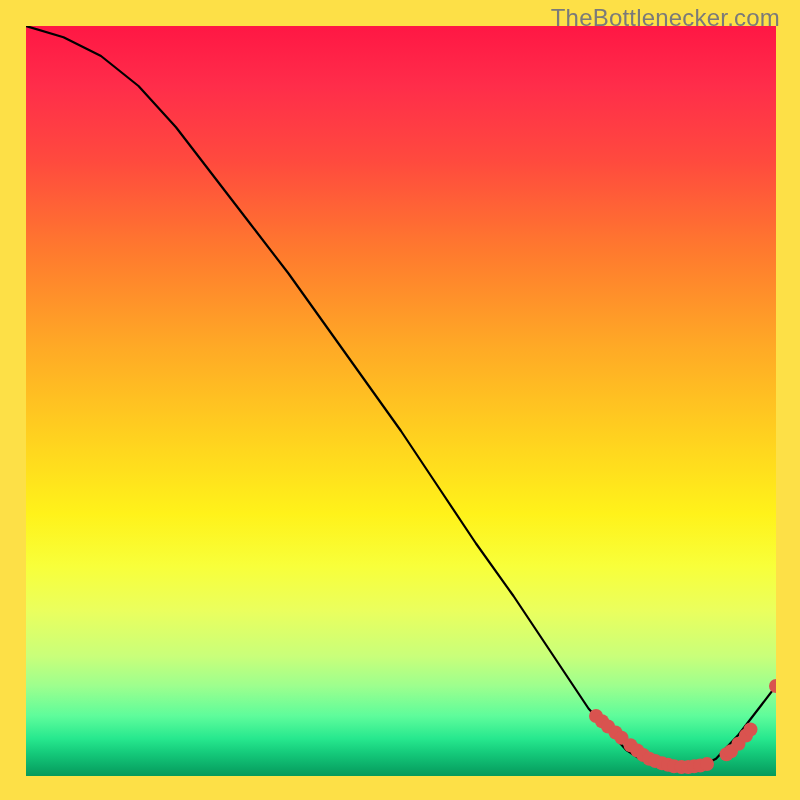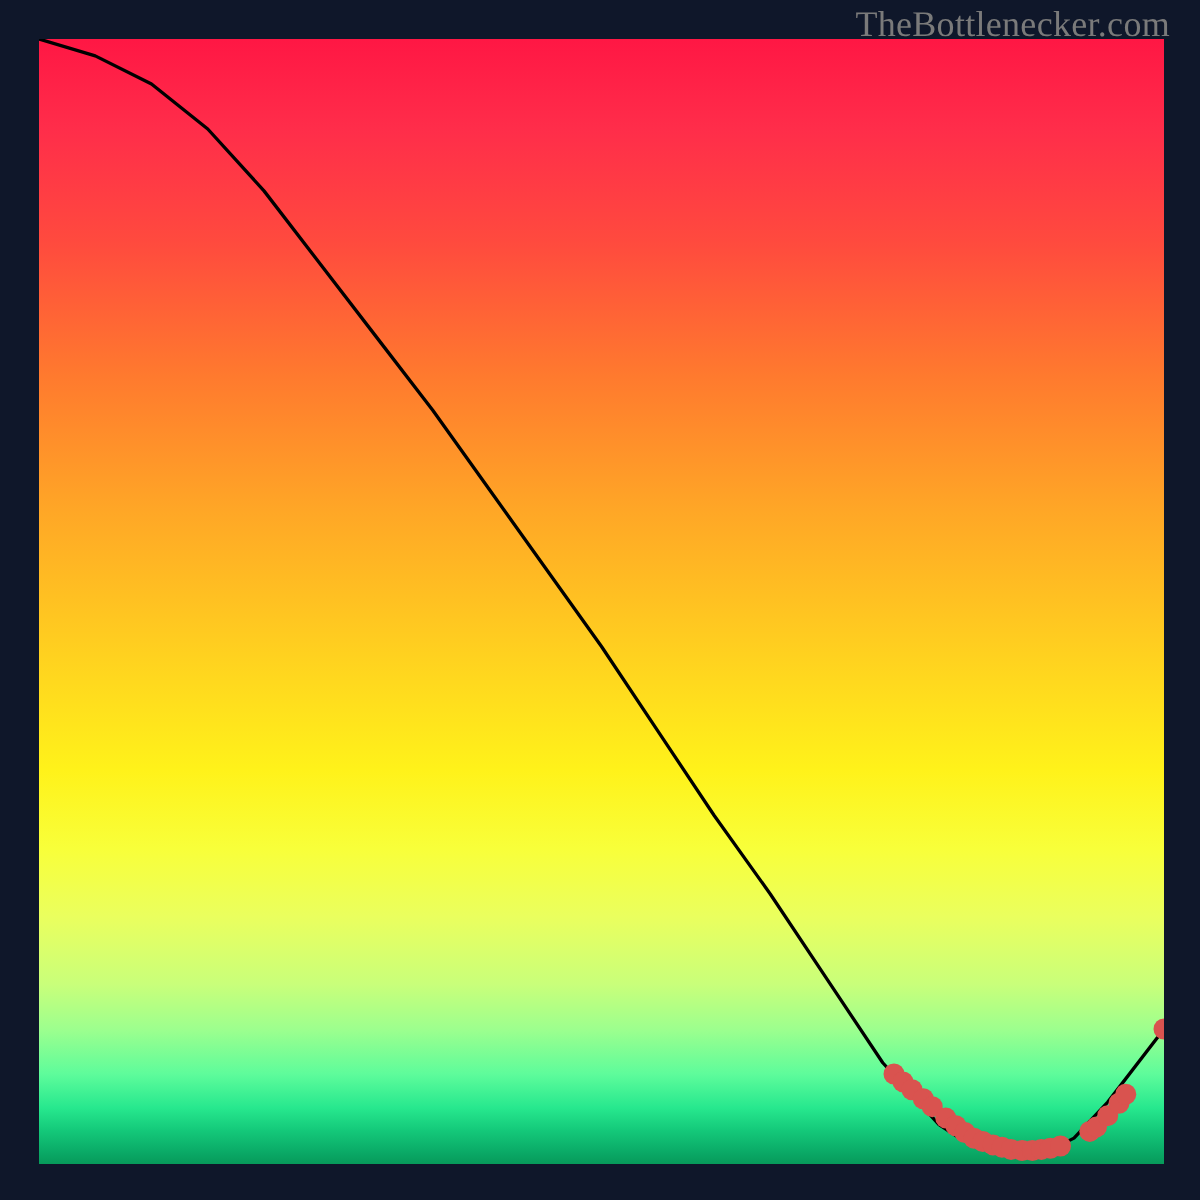--- a/index.html
+++ b/index.html
@@ -8,22 +8,21 @@
     width: 800px;
     height: 800px;
     background: #000;
     overflow: hidden;
     font-family: Arial, Helvetica, sans-serif;
   }
   .stage {
     position: relative;
     width: 800px;
     height: 800px;
-    background: #0f172a;
-    font-family: Liberation Serif, serif;
+    background: #fde047;
   }
   .plot-area {
     position: absolute;
     left: 26px;
     top: 26px;
     width: 750px;
     height: 750px;
     
     background: linear-gradient(
       to bottom,

